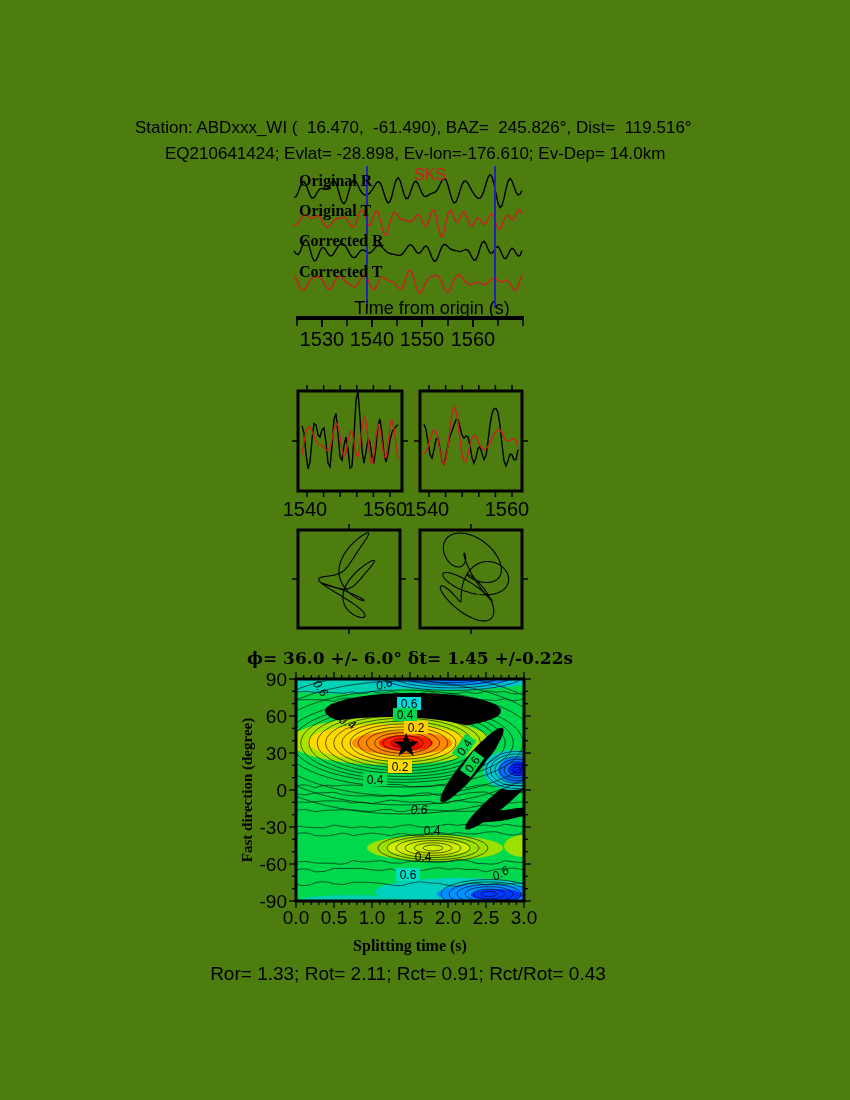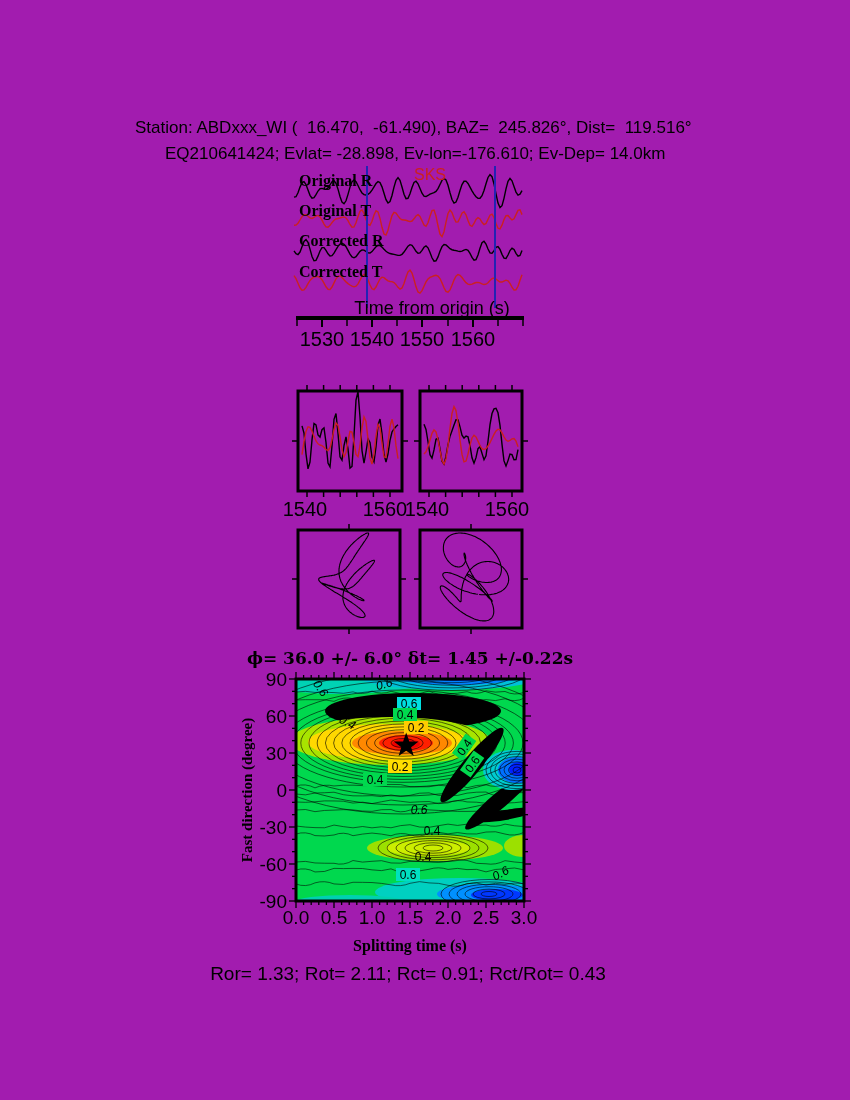--- a/index.html
+++ b/index.html
@@ -1,16 +1,16 @@
 <!DOCTYPE html>
 <html><head>
 <meta charset="utf-8">
 <style>
   html,body{margin:0;padding:0;background:#fff;}
-  .page{position:relative;width:850px;height:1100px;background:#a21caf;overflow:hidden;
+  .page{position:relative;width:850px;height:1100px;background:#4d7c0f;overflow:hidden;
         font-family:"Liberation Sans",sans-serif;}
   svg{position:absolute;left:0;top:0;}
   text{white-space:pre;}
   .sans{font-family:"Liberation Sans",sans-serif;}
   .t17{font-size:17px;fill:#000;}
   .t20{font-size:20px;fill:#000;}
   .t19{font-size:19px;fill:#000;}
   .t18{font-size:18px;fill:#000;}
   .red{fill:#cc2020;}
   .tracelabel{font-family:"Liberation Serif","DejaVu Serif",serif;font-weight:bold;font-size:16px;fill:#000;}

